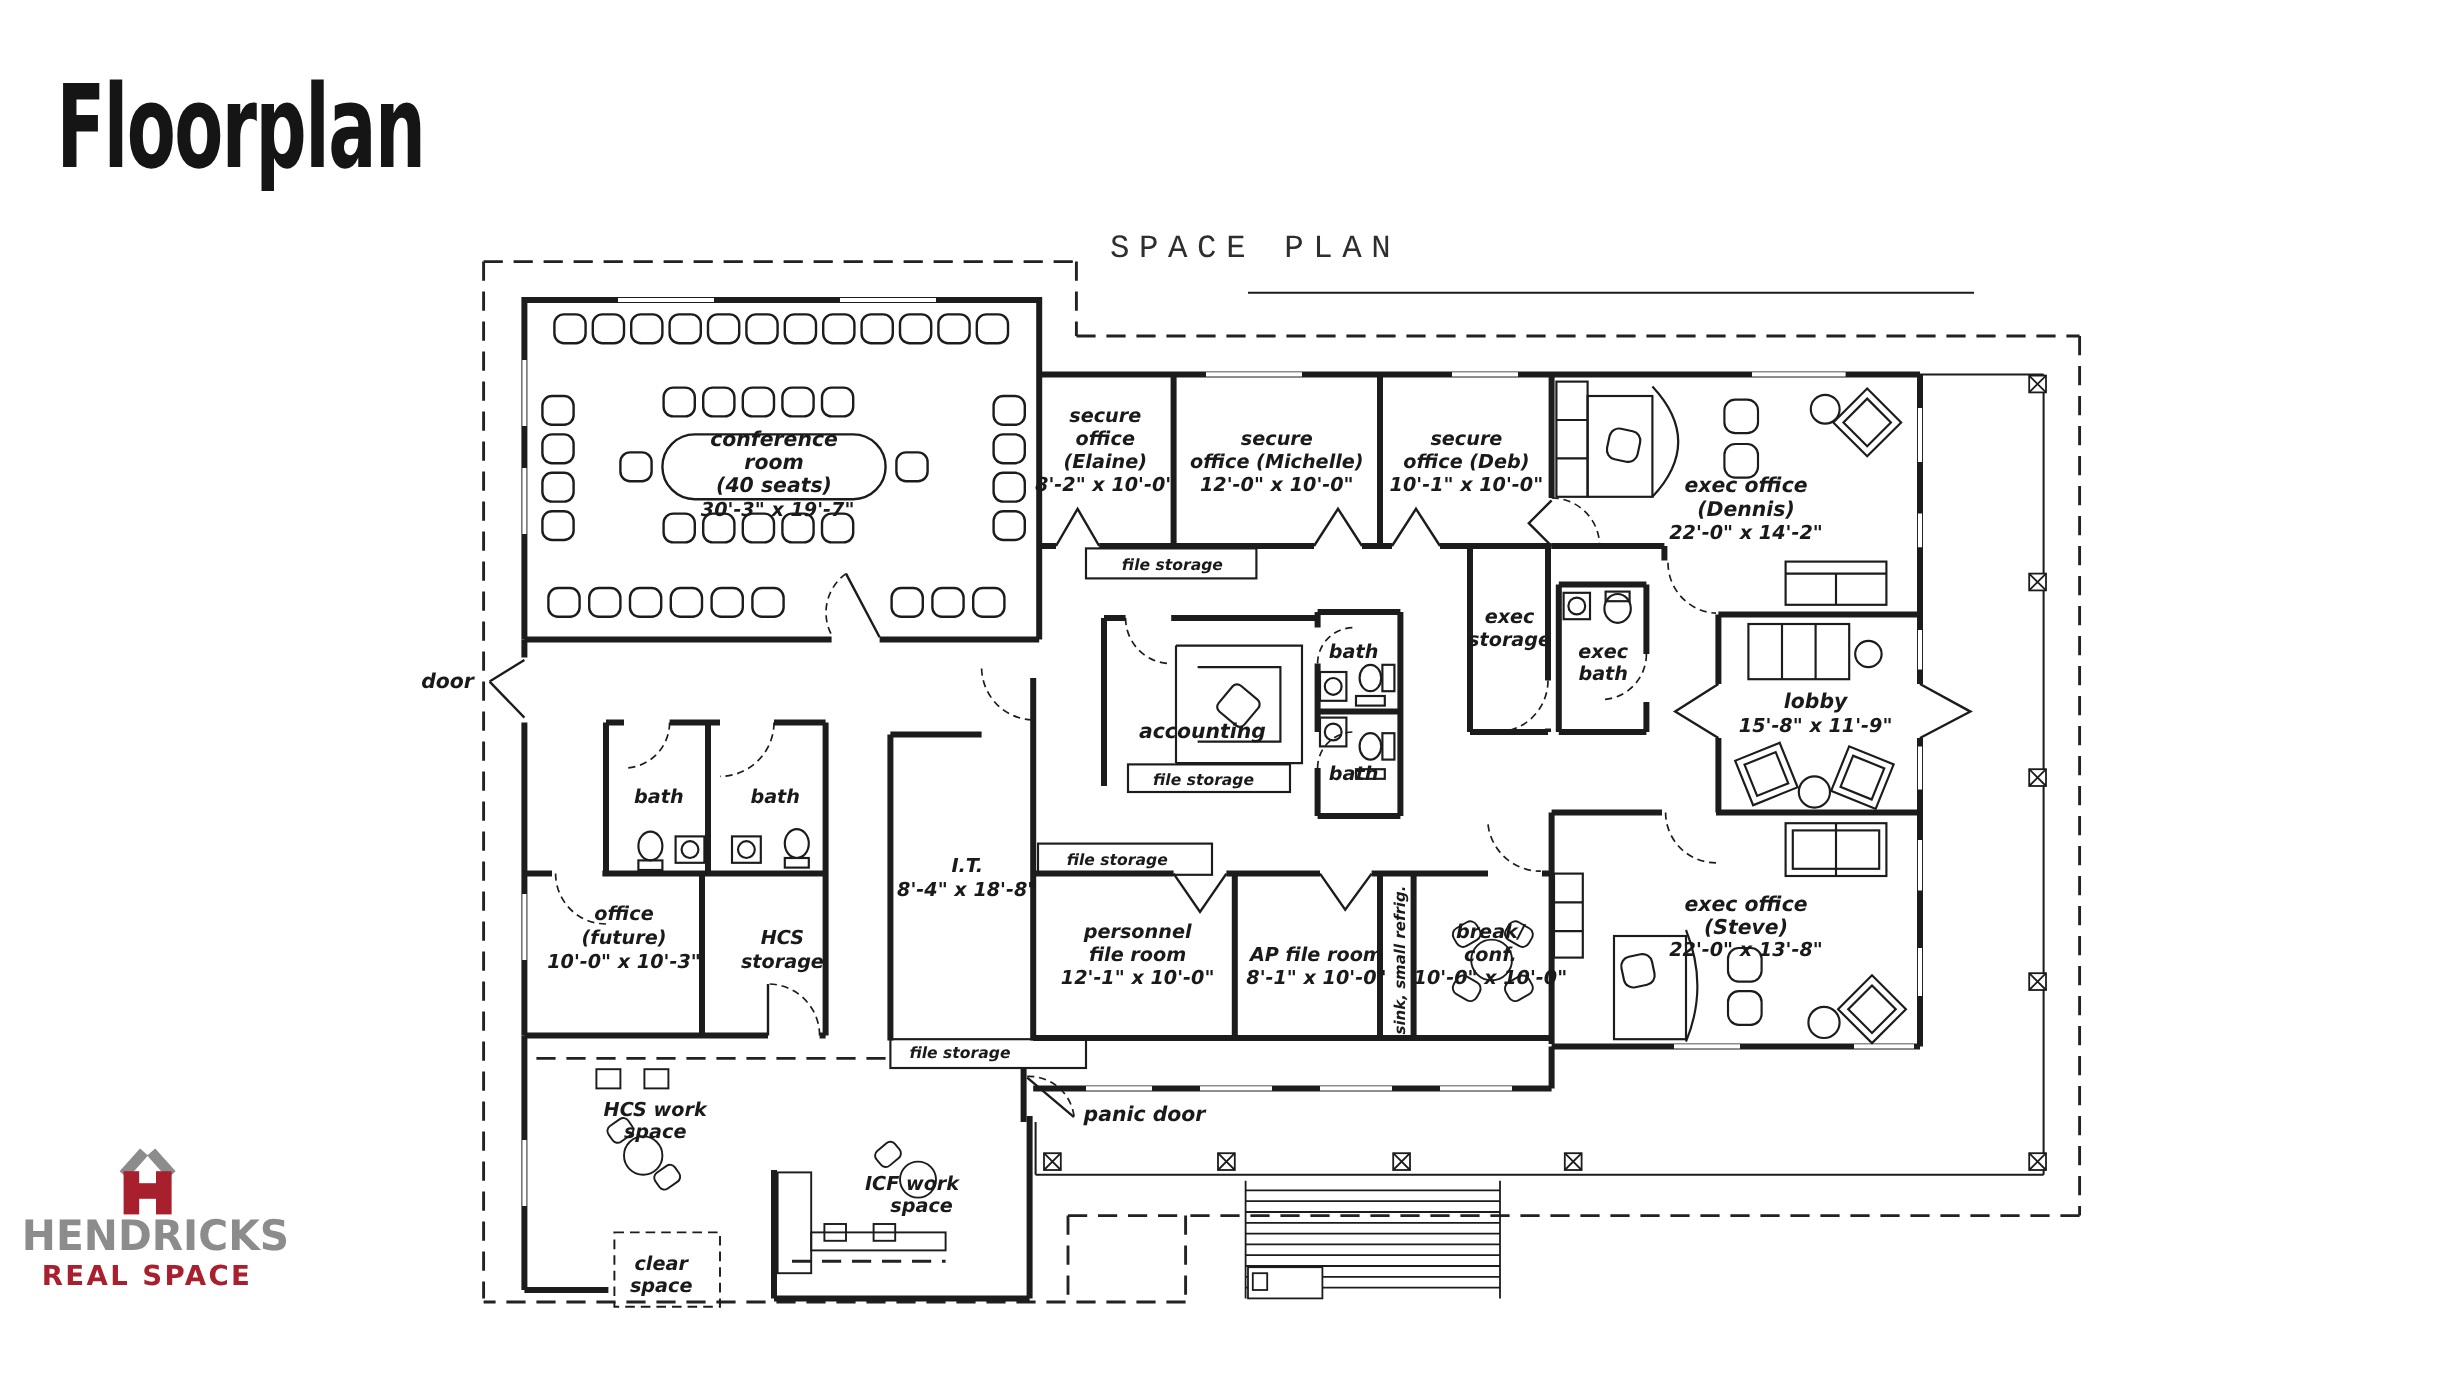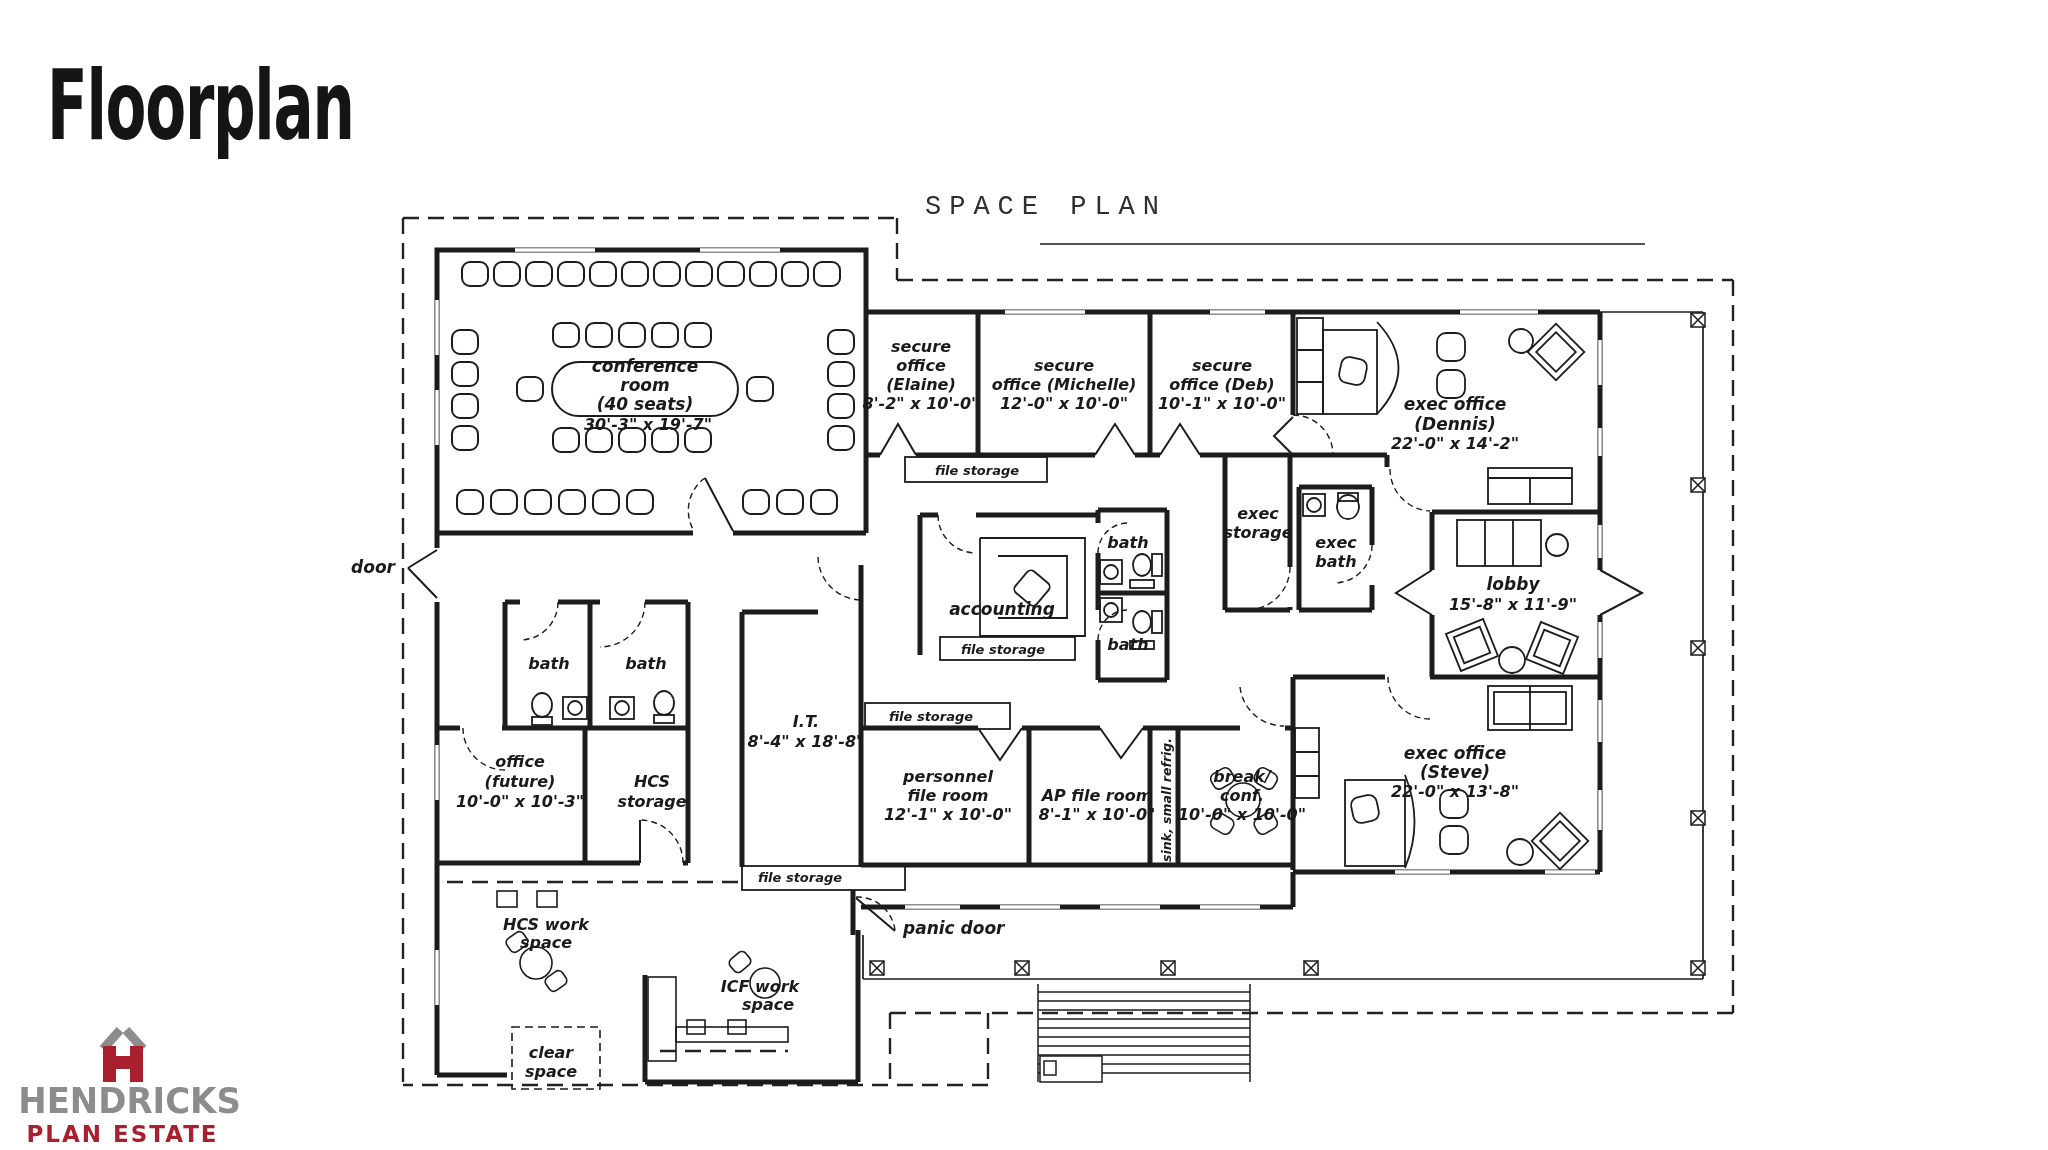--- a/index.html
+++ b/index.html
@@ -6,21 +6,21 @@
   body{width:2048px;height:1150px;background:#ffffff;position:relative;overflow:hidden;
        font-family:"DejaVu Sans",sans-serif;}
   .title{position:absolute;left:47px;top:50px;font-size:96px;font-weight:bold;color:#151515;
          letter-spacing:-2px;transform:scaleX(0.62);transform-origin:left top;white-space:nowrap;}
   .plan-wrap{position:absolute;left:0;top:0;width:2048px;height:860px;}
   svg text{font-family:"DejaVu Sans",sans-serif;}
   .lbl{font-style:italic;font-weight:700;fill:#1a1a1a;}
   .s17{font-size:17px;} .s16{font-size:16px;} .s13{font-size:13px;} .s12{font-size:12.5px;}
   .heading{font-family:"Liberation Mono","DejaVu Sans Mono",monospace;font-size:27px;
            letter-spacing:8px;fill:#2e2e2e;font-weight:500;}
-  .logo{position:absolute;left:15px;top:1024px;width:215px;text-align:center;}
+  .logo{position:absolute;left:15px;top:954px;width:215px;text-align:center;}
   .logo-name{font-size:35px;font-weight:bold;color:#8c8c8c;letter-spacing:0px;line-height:1.0;
              transform:scaleX(0.97);transform-origin:center;}
   .logo-tag{font-size:23px;font-weight:600;color:#a8202e;letter-spacing:2px;margin-top:2px;}
 </style>
 </head>
 <body>
 
 <div class="title">Floorplan</div>
 
 <div class="plan-wrap">
@@ -439,14 +439,14 @@
 
 <div class="logo">
   <svg width="52" height="60" viewBox="0 0 52 60" style="display:block;margin:0 auto;">
     <line x1="6" y1="25" x2="23" y2="6" stroke="#8c8c8c" stroke-width="9"></line>
     <line x1="29" y1="6" x2="46" y2="25" stroke="#8c8c8c" stroke-width="9"></line>
     <rect x="6" y="22" width="13" height="36" fill="#a8202e"></rect>
     <rect x="33" y="22" width="13" height="36" fill="#a8202e"></rect>
     <rect x="16" y="32" width="20" height="13" fill="#a8202e"></rect>
   </svg>
   <div class="logo-name">HENDRICKS</div>
-  <div class="logo-tag">PLAN ESTATE</div>
+  <div class="logo-tag">REAL SPACE</div>
 </div>
 
 </body></html>

